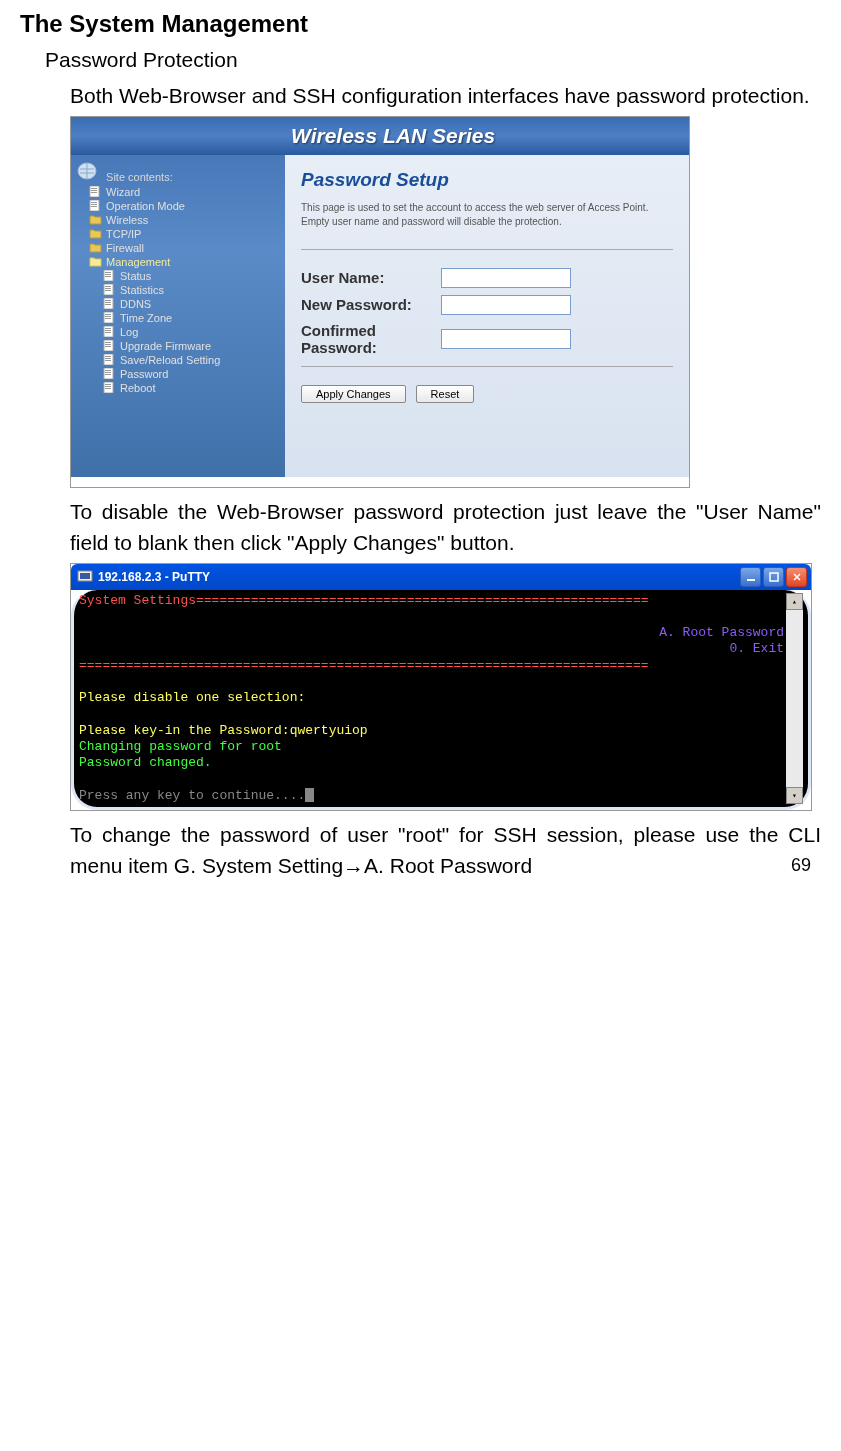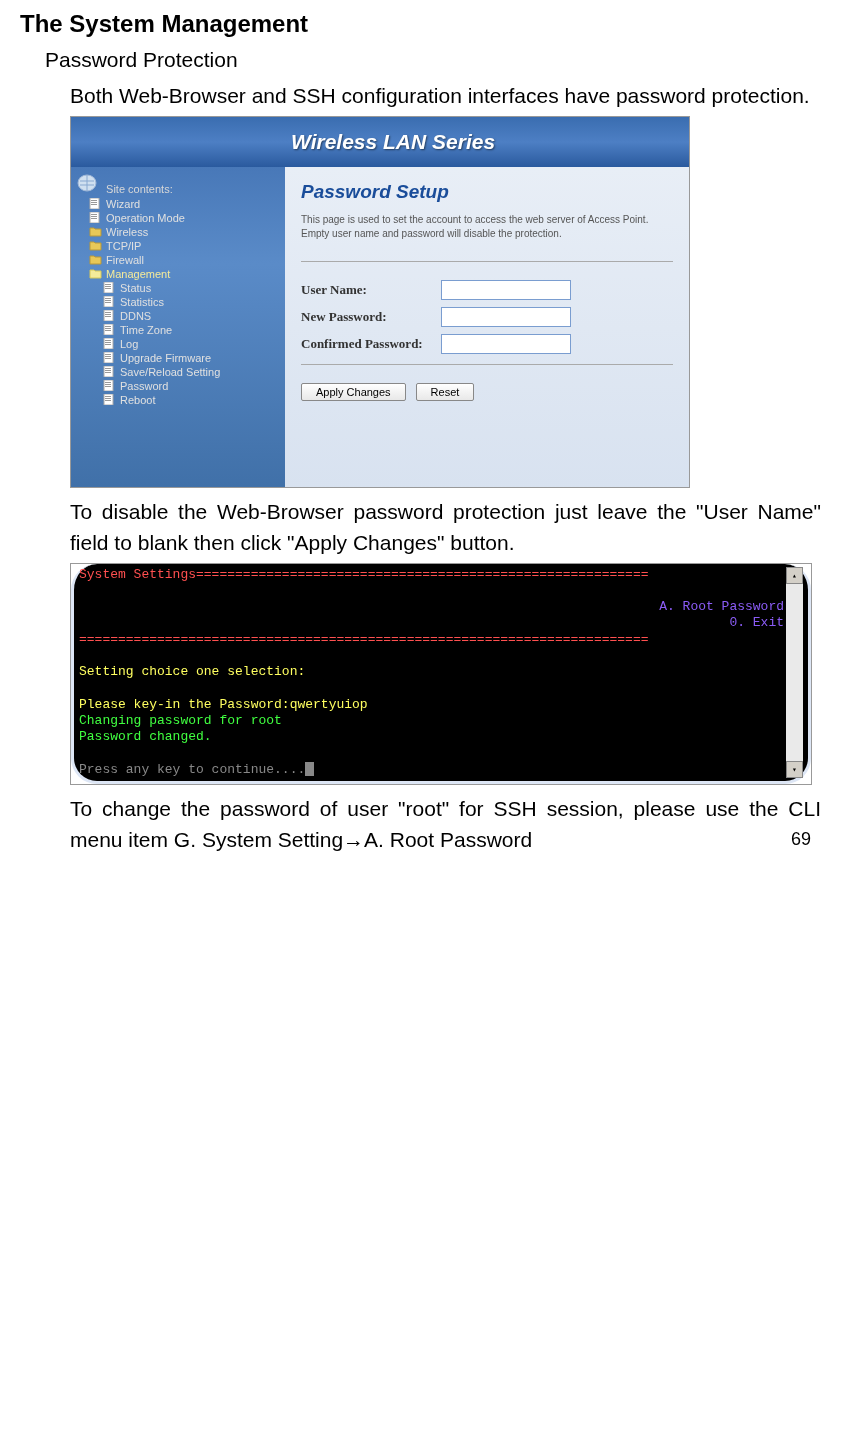--- a/index.html
+++ b/index.html
@@ -36,21 +36,21 @@
     
     .web-ss {
       border: 1px solid #999;
       width: 620px;
       height: 372px;
       position: relative;
       overflow: hidden;
     }
     .web-header {
       background: linear-gradient(to bottom, #3a6db0 0%, #4d7fc4 50%, #2a5a9e 100%);
-      height: 50px;
+      height: 38px;
       display: flex;
       align-items: center;
       padding-left: 220px;
     }
     .web-header-title {
       color: #fff;
       font-size: 21px;
       font-weight: bold;
       font-style: italic;
       text-shadow: 1px 1px 2px rgba(0,0,0,0.5);
@@ -117,24 +117,23 @@
       background: #aaa;
       margin: 10px 0 18px;
     }
     .form-row {
       display: flex;
       align-items: center;
       margin-bottom: 7px;
     }
     .form-label {
       width: 140px;
-      font-size: 13px;
+      font-size: 15px;
       font-weight: bold;
       color: #333;
-      font-family: Liberation Serif, serif;
     }
     .form-input {
       width: 130px;
       height: 20px;
       border: 1px solid #7a9dd0;
       background: #fff;
     }
     .button-row {
       margin-top: 18px;
       display: flex;
@@ -454,29 +453,57 @@
         </div>
       </div>
     </div>
   </div>
 </div>
 
 <div class="body-text">To disable the Web-Browser password protection just leave the "User Name" field to blank then click "Apply Changes" button.</div>
 
 <div class="screenshot">
   <div class="putty-ss">
+    <div class="putty-titlebar">
+      <div class="putty-title">
+        <span class="putty-icon">
+          <svg width="16" height="14" viewBox="0 0 16 14">
+              <rect x="1" y="1" width="14" height="10" fill="#f5f0d8" stroke="#888"></rect>
+              <rect x="3" y="3" width="10" height="6" fill="#3858a8"></rect>
+            </svg>
+        </span>
+        <span class="putty-title-text">192.168.2.3 - PuTTY</span>
+      </div>
+      <div class="putty-controls">
+        <span class="win-btn win-min">
+            <svg width="10" height="10">
+              <rect x="1" y="7" width="8" height="2" fill="#fff"></rect>
+            </svg>
+          </span>
+        <span class="win-btn win-max">
+            <svg width="10" height="10">
+              <rect x="1" y="1" width="8" height="8" fill="none" stroke="#fff" stroke-width="1.5"></rect>
+            </svg>
+          </span>
+        <span class="win-btn win-close">
+            <svg width="10" height="10">
+              <path d="M2 2 L8 8 M8 2 L2 8" stroke="#fff" stroke-width="1.5"></path>
+            </svg>
+          </span>
+      </div>
+    </div>
     <div class="putty-terminal">
       <div class="putty-lines" id="putty-lines">
           <div class="term-line term-red">System Settings==========================================================</div>
           <div class="term-line ">&nbsp;</div>
           <div class="term-line term-blue"> A. Root Password</div>
           <div class="term-line term-blue"> 0. Exit</div>
           <div class="term-line term-red">=========================================================================</div>
           <div class="term-line ">&nbsp;</div>
-          <div class="term-line term-yellow">Setting choice one selection:</div>
+          <div class="term-line term-yellow">Please disable one selection:</div>
           <div class="term-line ">&nbsp;</div>
           <div class="term-line term-yellow">Please key-in the Password:qwertyuiop</div>
           <div class="term-line term-green">Changing password for root</div>
           <div class="term-line term-green">Password changed.</div>
           <div class="term-line ">&nbsp;</div>
           <div class="term-line term-gray">Press any key to continue....<span class="term-cursor-bg"></span></div>
         </div>
       <div class="putty-scrollbar">
         <div class="scroll-arrow">▴</div>
         <div class="scroll-track"></div>

